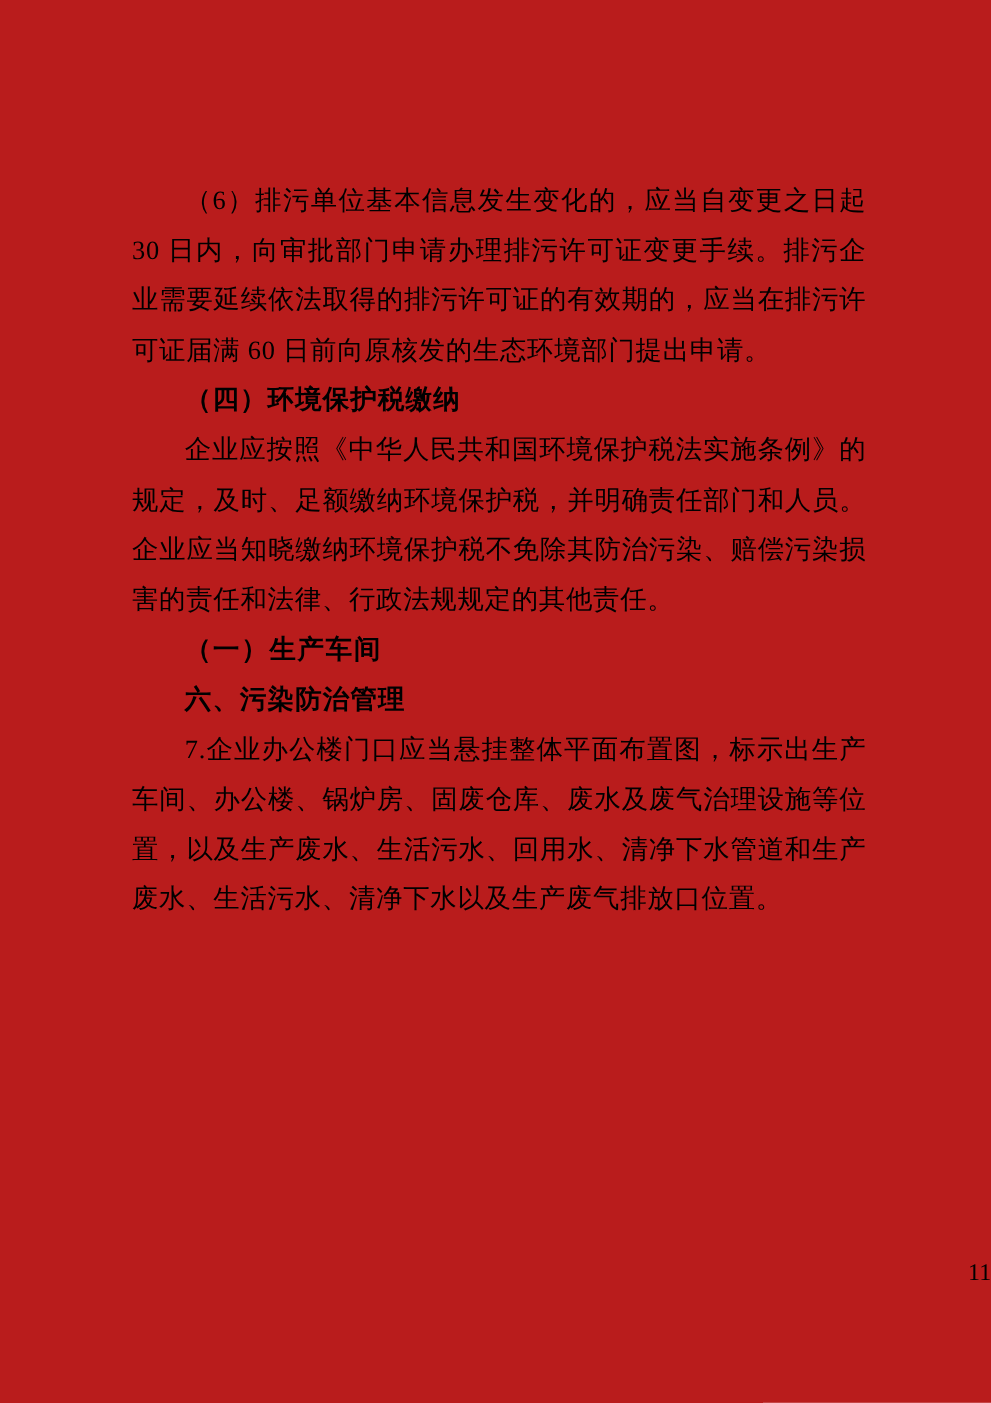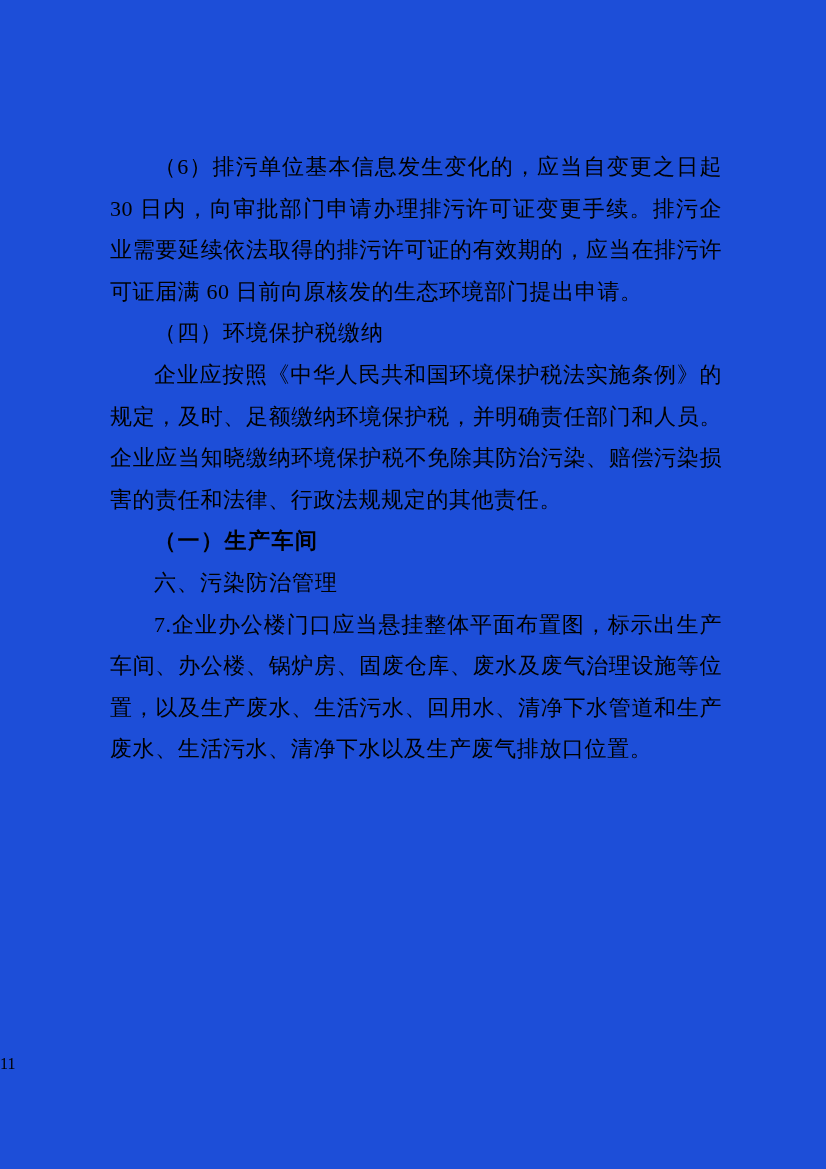--- a/index.html
+++ b/index.html
@@ -10,53 +10,53 @@
     position: relative;
     overflow: hidden;
     font-family: "Liberation Serif", "DejaVu Serif", serif;
     color: #000000;
   }
   .page {
     position: absolute;
     top: 0; left: 0;
     width: 826px;
     height: 1169px;
-    background: #1d4ed8;
+    background: #b91c1c;
   }
   .content {
     position: absolute;
     top: 146px;
     left: 110px;
     width: 612px;
   }
   .para {
     font-size: 22px;
     line-height: 41.6px;
     text-align: justify;
     text-justify: inter-ideograph;
     text-indent: 2em;
     letter-spacing: 0.6px;
   }
   .heading-hei {
     font-family: "Liberation Sans", "DejaVu Sans", sans-serif;
-    font-weight: normal;
+    font-weight: bold;
     letter-spacing: 1px;
   }
   .heading-sub {
     font-family: "Liberation Sans", "DejaVu Sans", sans-serif;
     font-weight: bold;
     letter-spacing: 1.5px;
   }
   .page-number {
     position: absolute;
     bottom: 96px;
     left: 0;
     width: 826px;
-    text-align: left;
-    font-size: 16px;
+    text-align: right;
+    font-size: 20px;
     font-family: "Liberation Serif", "DejaVu Serif", serif;
   }
 </style>
 </head>
 <body>
 
 <div class="page">
   <div class="content">
     <p class="para">（6）排污单位基本信息发生变化的，应当自变更之日起 30 日内，向审批部门申请办理排污许可证变更手续。排污企业需要延续依法取得的排污许可证的有效期的，应当在排污许可证届满 60 日前向原核发的生态环境部门提出申请。</p>
     <p class="para heading-hei">（四）环境保护税缴纳</p>

